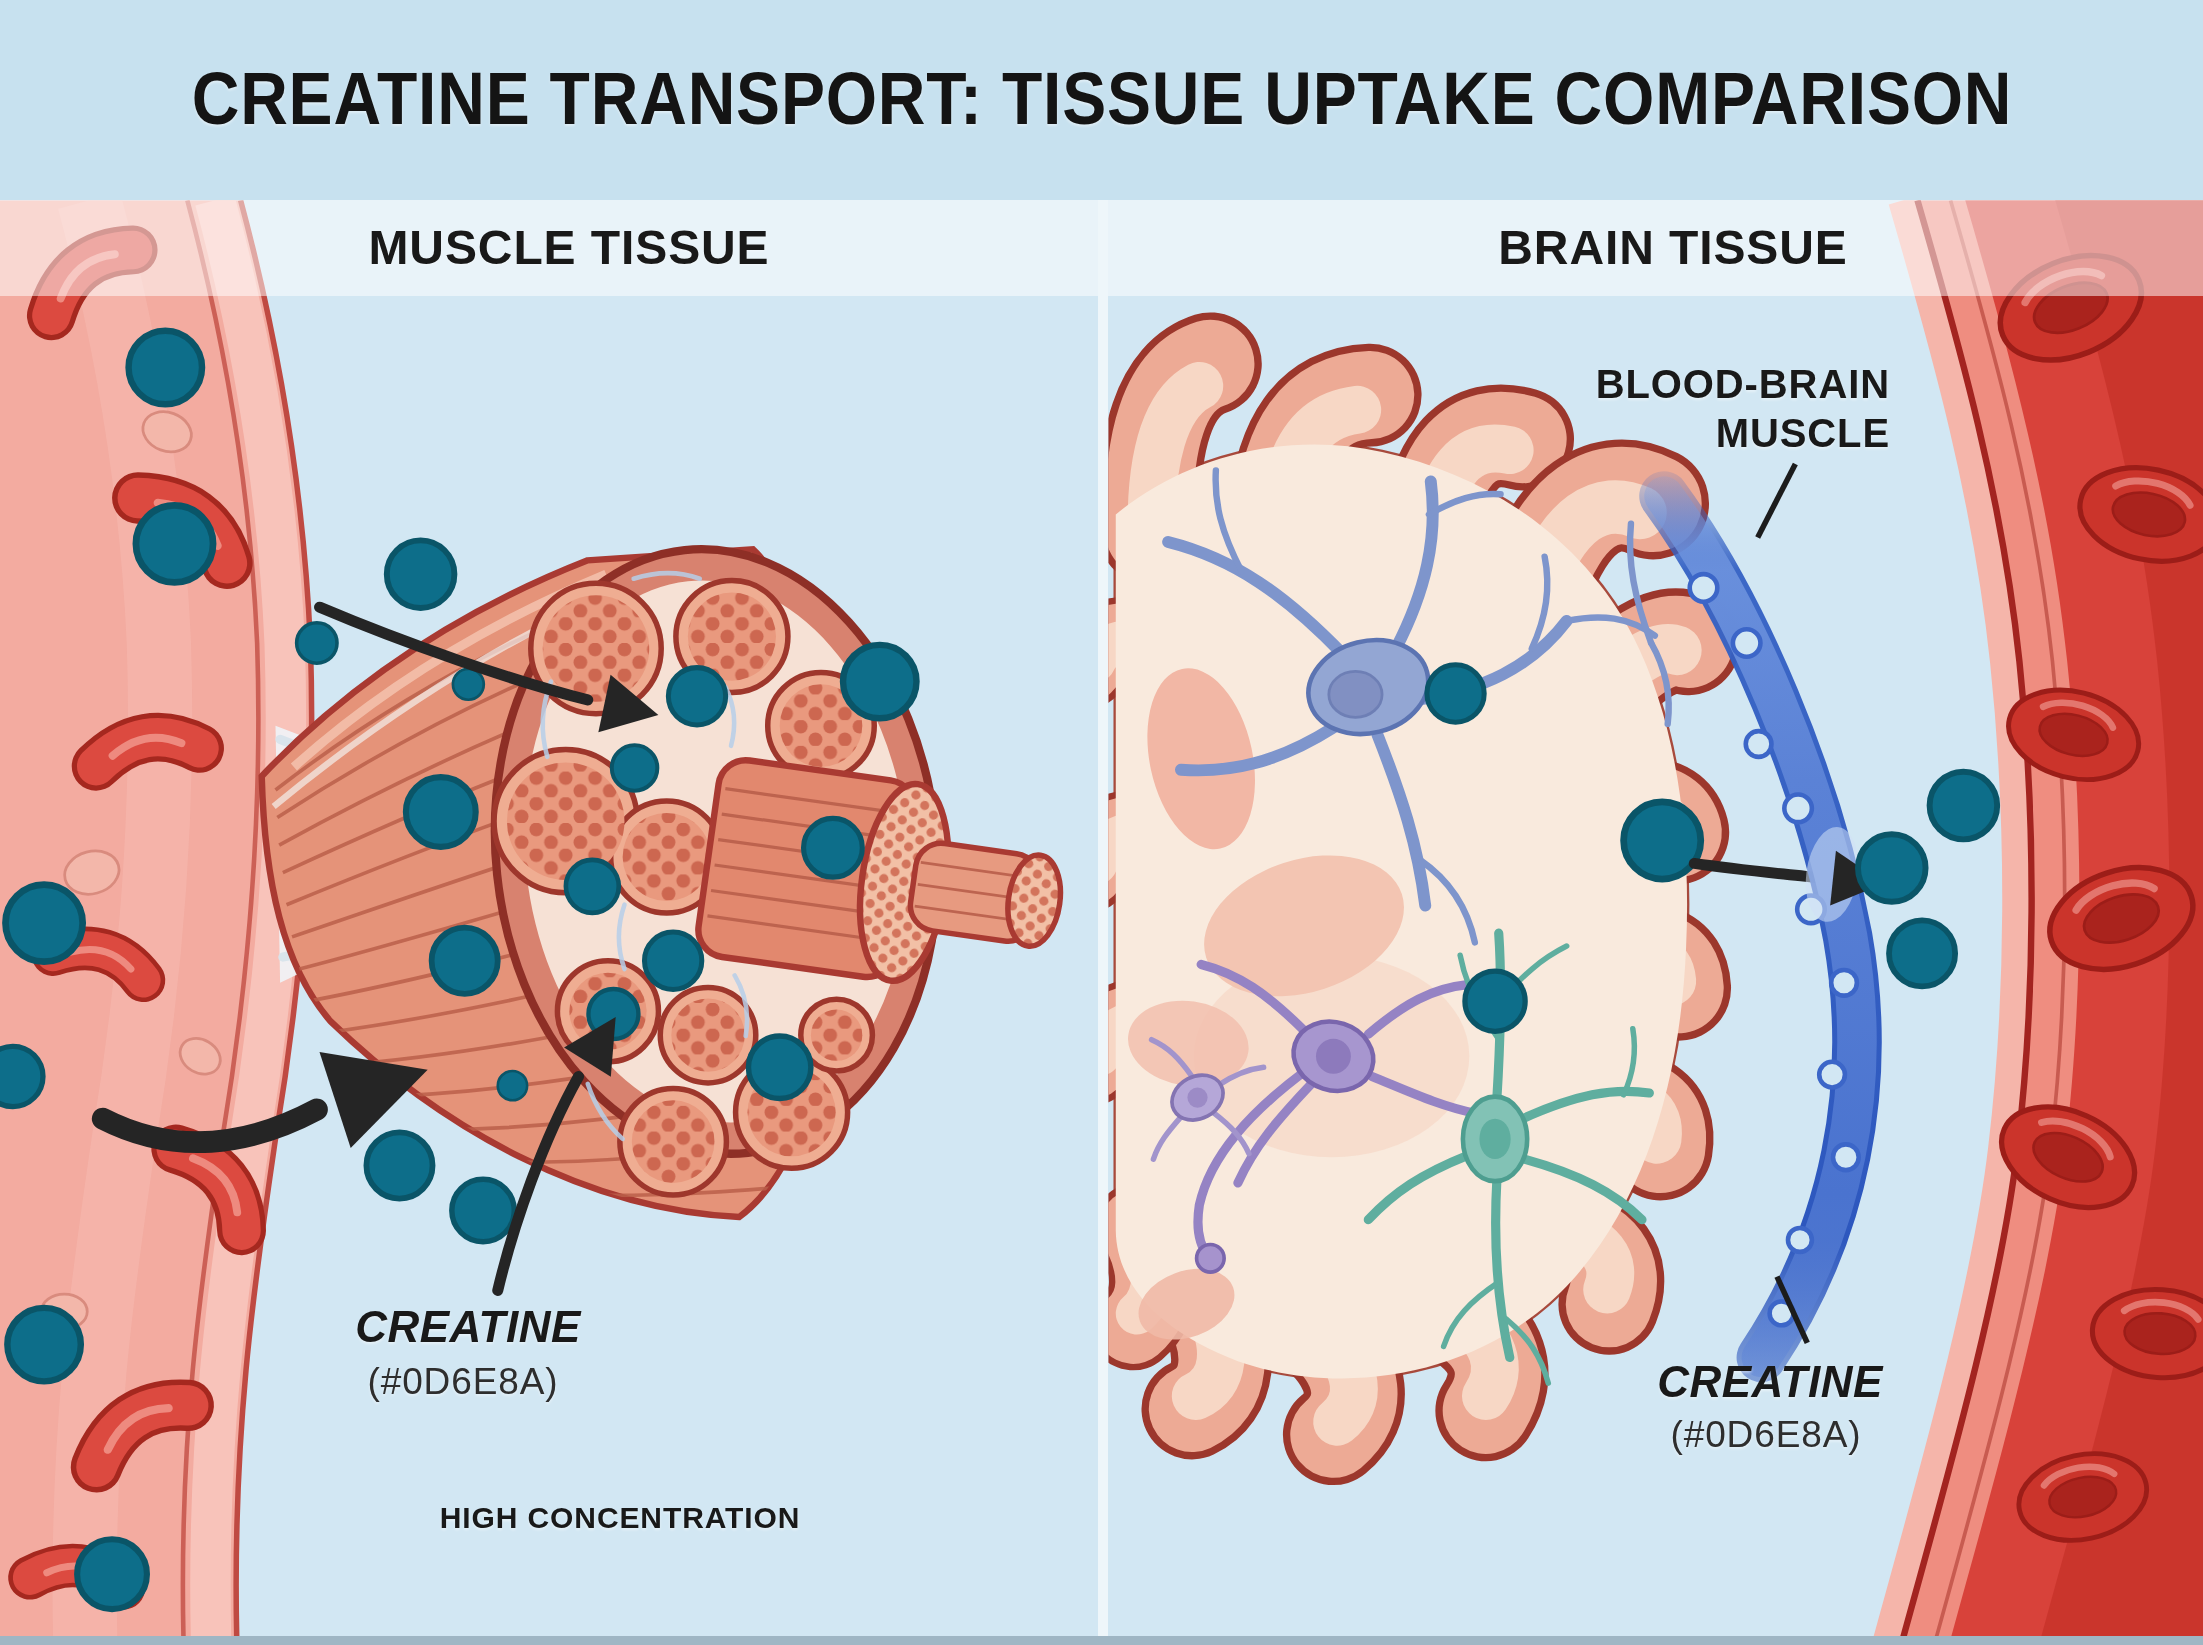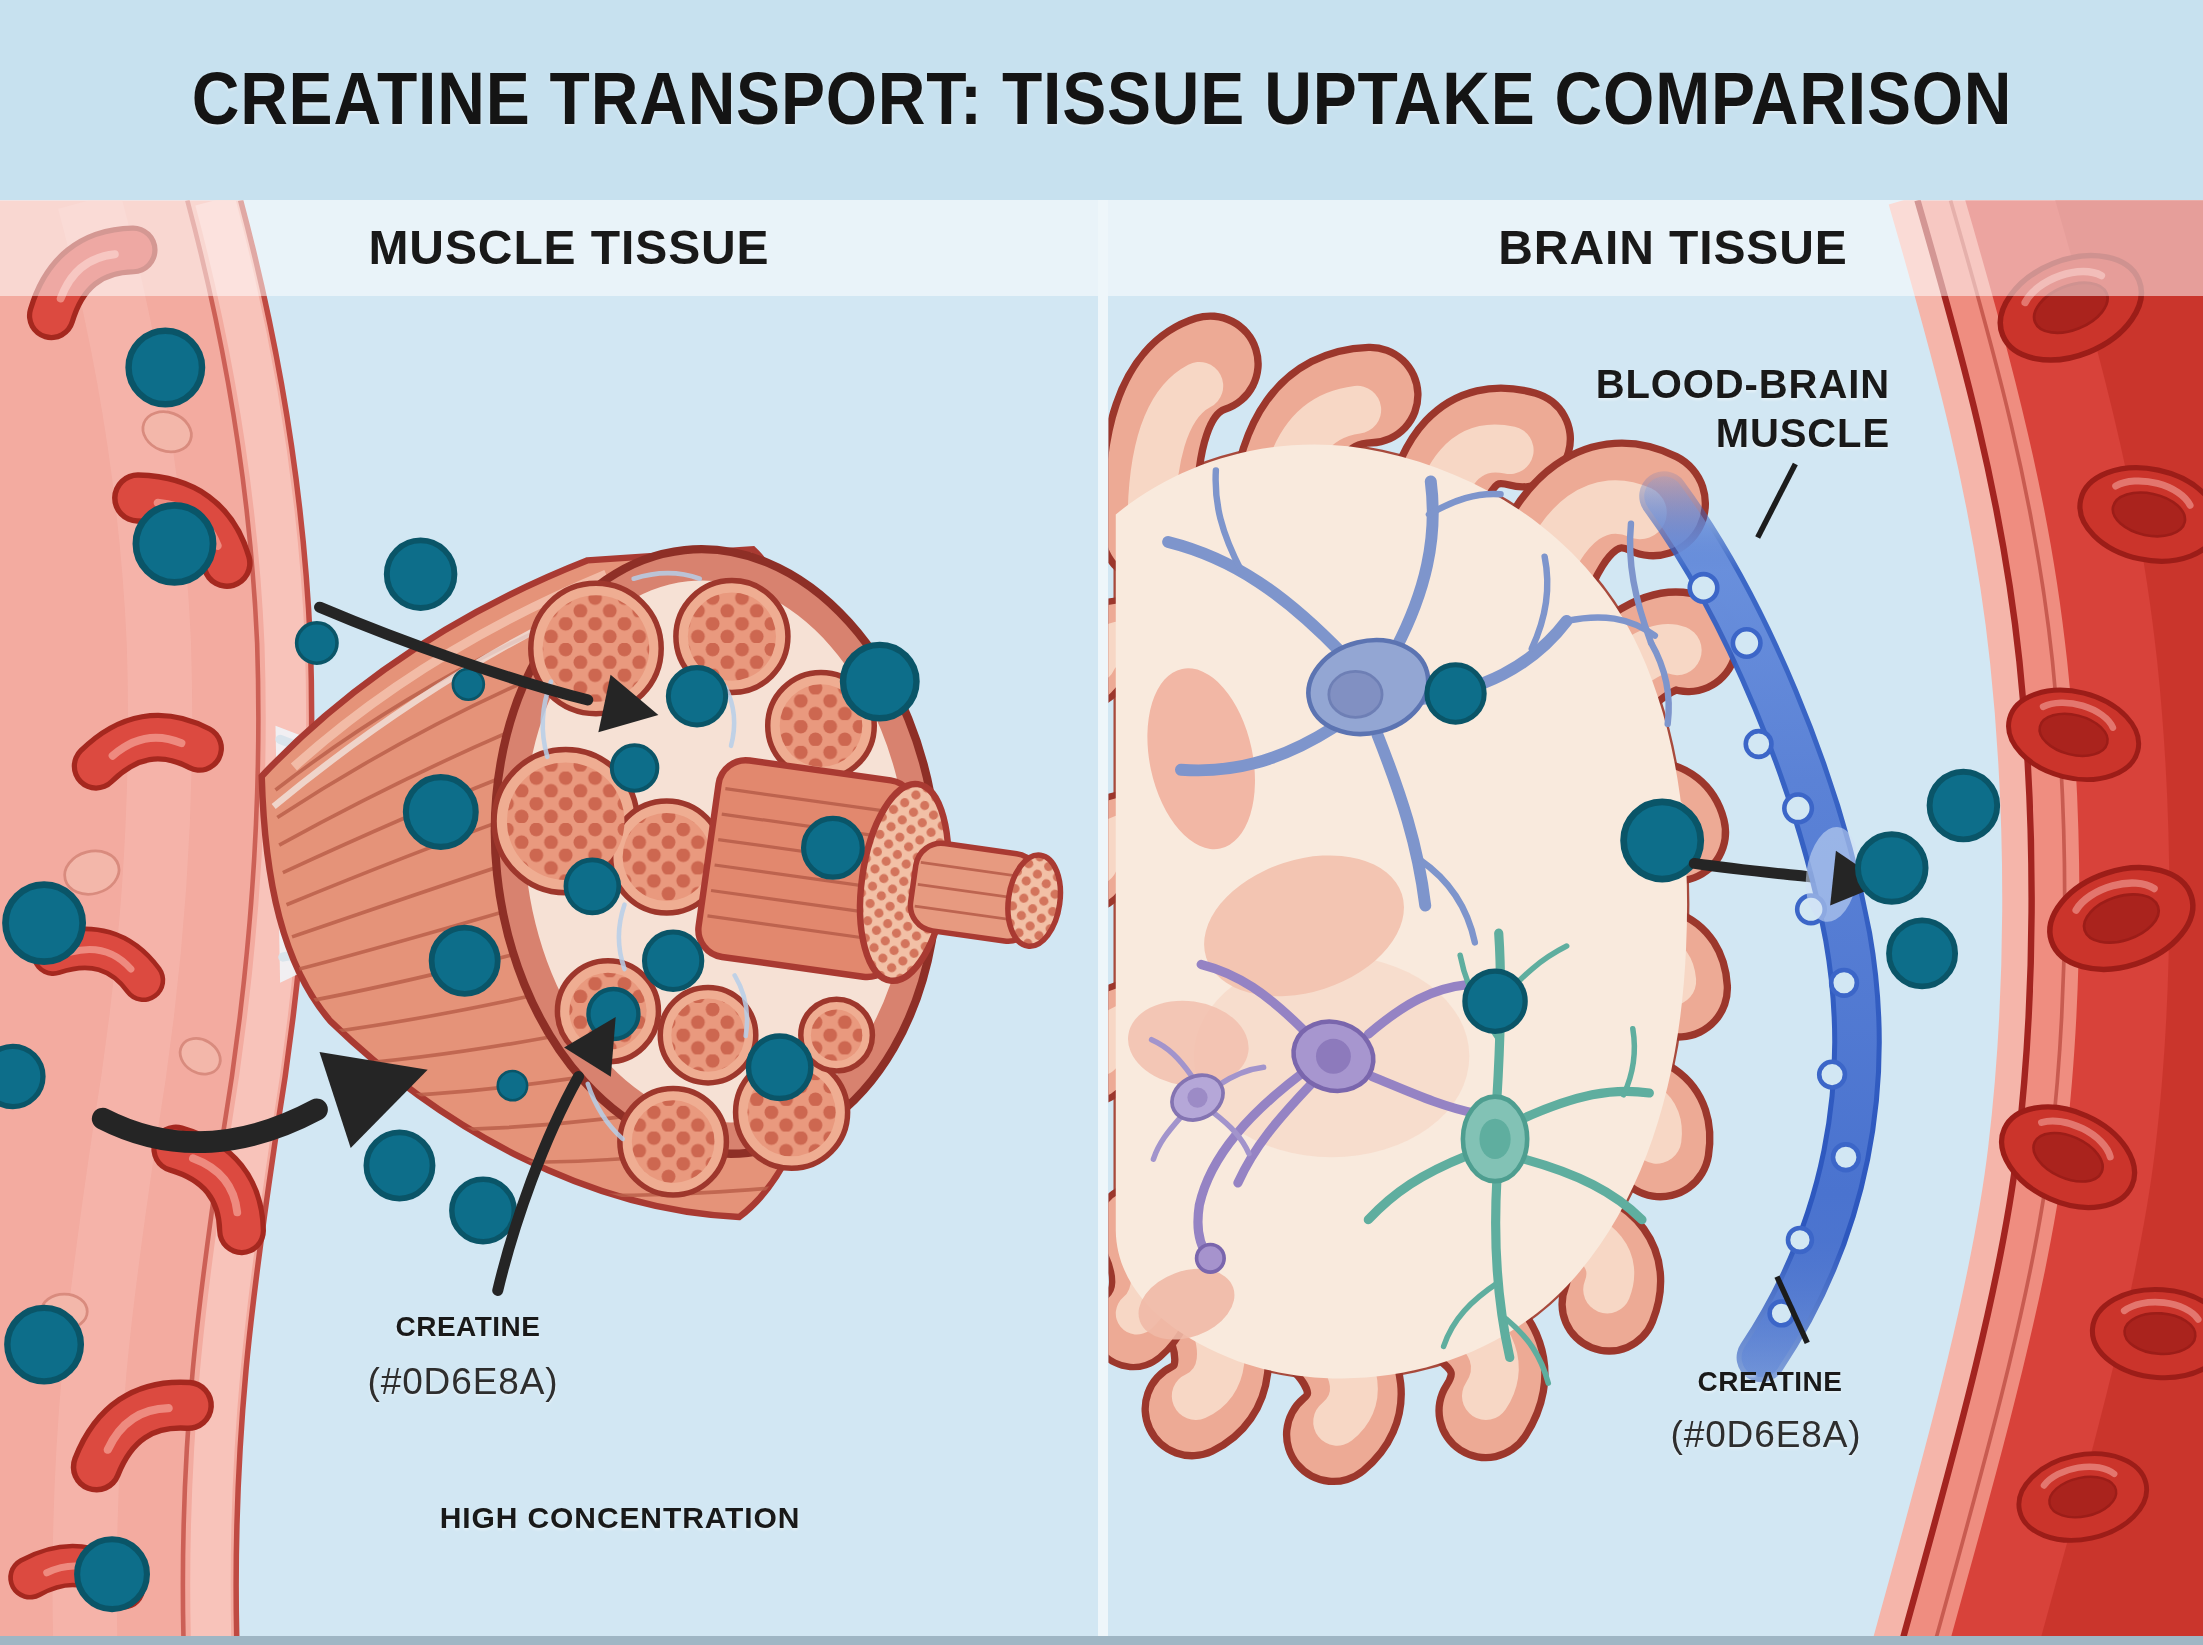--- a/index.html
+++ b/index.html
@@ -20,21 +20,21 @@
   .lbl{
     position:absolute; transform:translate(-50%,-50%);
     font-weight:bold; color:#191919; white-space:nowrap; letter-spacing:0.5px;
     text-shadow:0 1.8px 2.8px rgba(255,255,255,.45);
   }
   .title{
     left:1102px; top:98px; font-size:75px; letter-spacing:0.9px;
     transform:translate(-50%,-50%) scaleX(.88); color:#141414;
   }
   .subhead{font-size:48px; letter-spacing:0.9px;}
-  .mol{font-size:28px;}
+  .mol{font-size:44px;font-style:italic;}
   .hex{font-size:37px; font-weight:normal; color:#2e2e2e; letter-spacing:0.9px;text-align:center;}
   .conc{font-size:30px; letter-spacing:0.9px;}
   .bbb{
     position:absolute; right:314px; top:360px; text-align:right;
     font-weight:bold; font-size:40px; line-height:49px; color:#191919;
     letter-spacing:0.9px; text-shadow:0 1.8px 2.8px rgba(255,255,255,.45);
   }
 </style>
 </head>
 <body>

